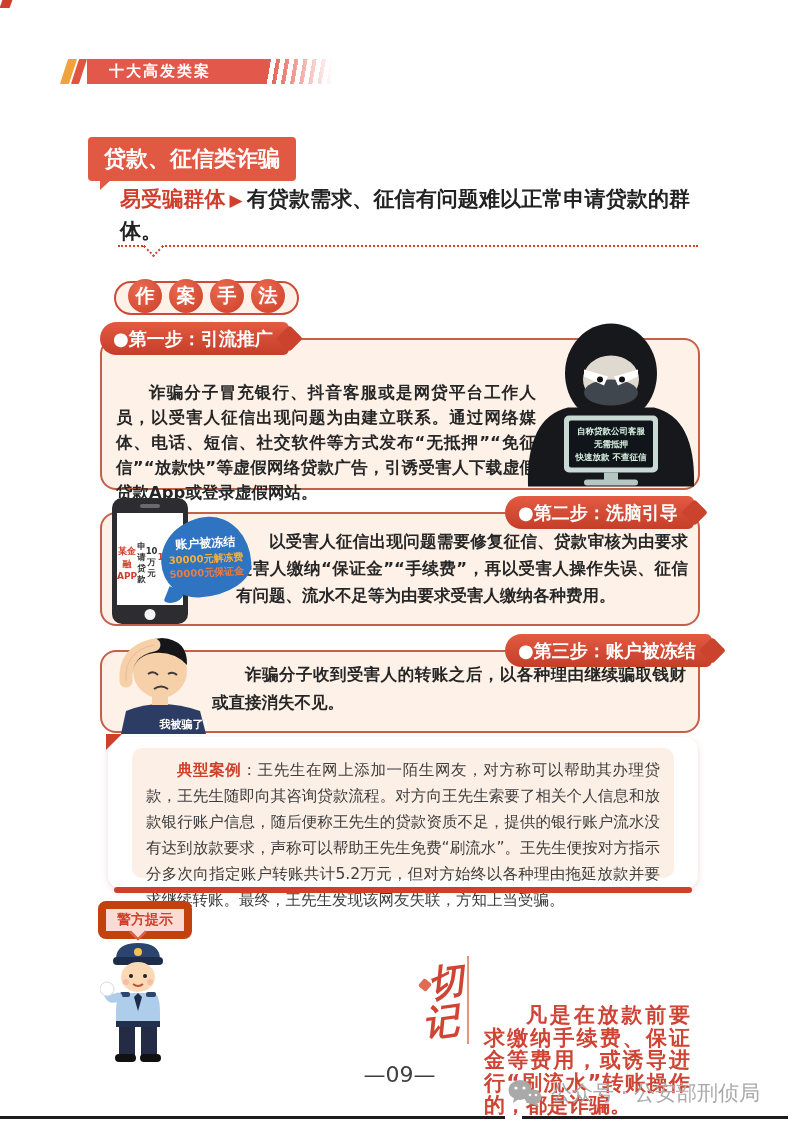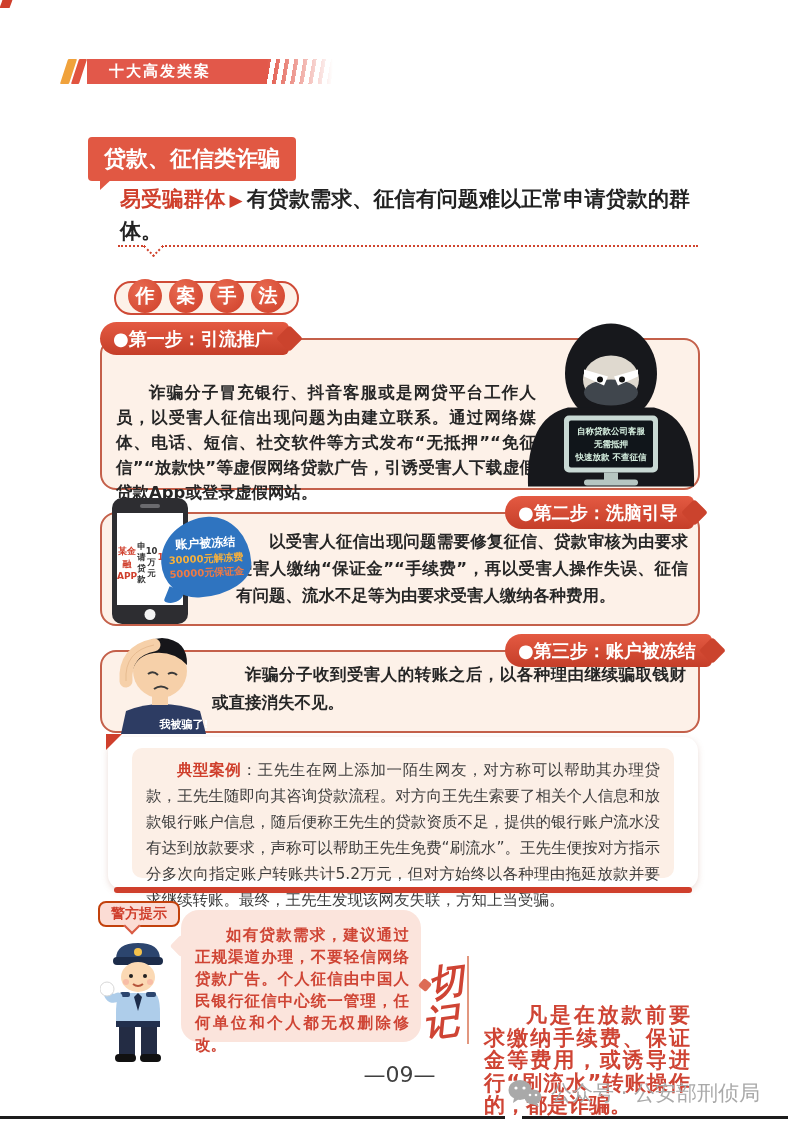--- a/index.html
+++ b/index.html
@@ -62,21 +62,21 @@
   
   .victim{position:absolute;left:96px;top:627px;width:135px;height:107px;z-index:6;}
   
   .case-card{position:absolute;left:108px;top:737px;width:590px;height:152px;background:#fff;border-radius:14px;box-shadow:0 2px 6px rgba(180,120,100,0.25);z-index:2;}
   .case-fold{position:absolute;left:-2px;top:-3px;width:0;height:0;border-top:16px solid #cf3f2c;border-right:16px solid transparent;}
   .case-panel{position:absolute;left:24px;top:11px;width:542px;height:130px;background:#fcefe6;border-radius:10px;}
   .case-text{margin:0;padding:9px 14px;font-size:15.5px;color:#3d3d3d;line-height:26px;text-indent:2em;text-align:justify;}
   .case-label{color:#cf3f2c;font-weight:bold;}
   .case-underline{position:absolute;left:6px;right:6px;bottom:-4px;height:6px;background:#cf3f2c;border-radius:4px;}
   
-  .police-badge{position:absolute;left:98px;top:901px;background:#fbdcd4;border:2px solid #c2410c;color:#cf3f2c;font-size:14px;font-weight:bold;padding:2px 11px;border-radius:8px;z-index:8;}
+  .police-badge{position:absolute;left:98px;top:901px;background:#fbdcd4;border:8px solid #c2410c;color:#cf3f2c;font-size:14px;font-weight:bold;padding:2px 11px;border-radius:8px;z-index:8;}
   .police-badge::after{content:"";position:absolute;left:26px;bottom:-7px;width:10px;height:10px;background:#fbdcd4;border-right:2px solid #d95b44;border-bottom:2px solid #d95b44;transform:rotate(45deg);}
   .police-bubble{position:absolute;left:181px;top:910px;width:240px;height:132px;background:#fbe4dc;border-radius:18px;z-index:4;}
   .police-bubble::before{content:"";position:absolute;left:-8px;top:28px;width:16px;height:16px;background:#fbe4dc;transform:rotate(45deg);border-radius:3px;}
   .police-tip{margin:0;padding:14px 12px 0 14px;font-size:15.5px;font-weight:bold;color:#cf4434;line-height:22px;text-indent:2em;text-align:justify;}
   .officer{position:absolute;left:100px;top:933px;width:76px;height:132px;z-index:6;}
   .deco-mark{position:absolute;left:420px;top:980px;width:10px;height:10px;background:#dd6b55;transform:rotate(40deg);border-radius:2px;z-index:5;}
   
   .remember-char{position:absolute;color:#cf4434;font-size:36px;font-weight:bold;font-style:italic;transform:rotate(-8deg);z-index:3;}
   .rc1{left:428px;top:958px;}
   .rc2{left:423px;top:998px;}
@@ -183,23 +183,20 @@
 
   <div class="case-card">
     <div class="case-fold"></div>
     <div class="case-panel">
       <p class="case-text"><span class="case-label">典型案例</span><span>：</span><span>王先生在网上添加一陌生网友，对方称可以帮助其办理贷款，王先生随即向其咨询贷款流程。对方向王先生索要了相关个人信息和放款银行账户信息，随后便称王先生的贷款资质不足，提供的银行账户流水没有达到放款要求，声称可以帮助王先生免费“刷流水”。王先生便按对方指示分多次向指定账户转账共计5.2万元，但对方始终以各种理由拖延放款并要求继续转账。最终，王先生发现该网友失联，方知上当受骗。</span></p>
     </div>
     <div class="case-underline"></div>
   </div>
 
   <div class="police-badge">警方提示</div>
-  <div class="police-bubble">
-    <p class="police-tip">如有贷款需求，建议通过正规渠道办理，不要轻信网络贷款广告。个人征信由中国人民银行征信中心统一管理，任何单位和个人都无权删除修改。</p>
-  </div>
   <div class="deco-mark"></div>
 
   <svg class="officer" viewBox="0 0 76 132">
     <path d="M16,26 Q16,10 38,10 Q60,10 60,26 Z" fill="#2c456e"></path>
     <rect x="13" y="24" width="50" height="8" rx="4" fill="#1c2c4a"></rect>
     <circle cx="38" cy="19" r="4" fill="#f4c14c"></circle>
     <ellipse cx="38" cy="44" rx="17" ry="15" fill="#fbd9b4"></ellipse>
     <circle cx="31" cy="43" r="2" fill="#222"></circle>
     <circle cx="45" cy="43" r="2" fill="#222"></circle>
     <path d="M33,51 q5,4 10,0" stroke="#b5543a" stroke-width="2" fill="none"></path>

